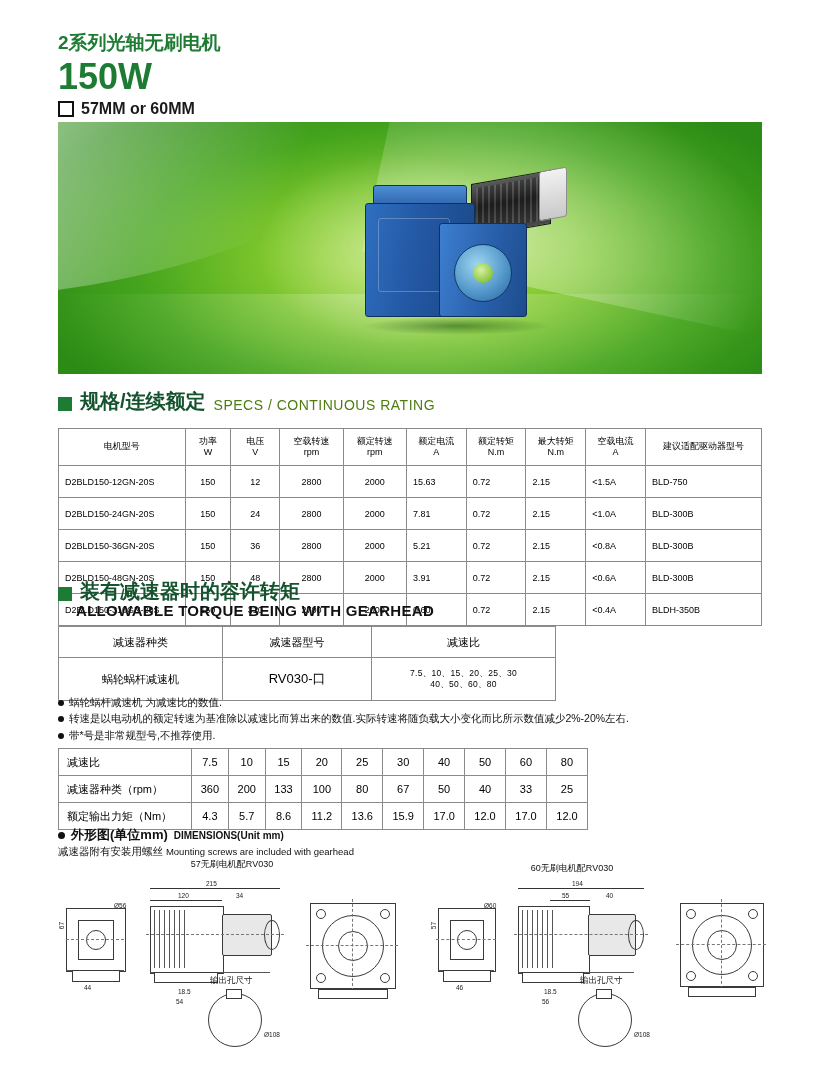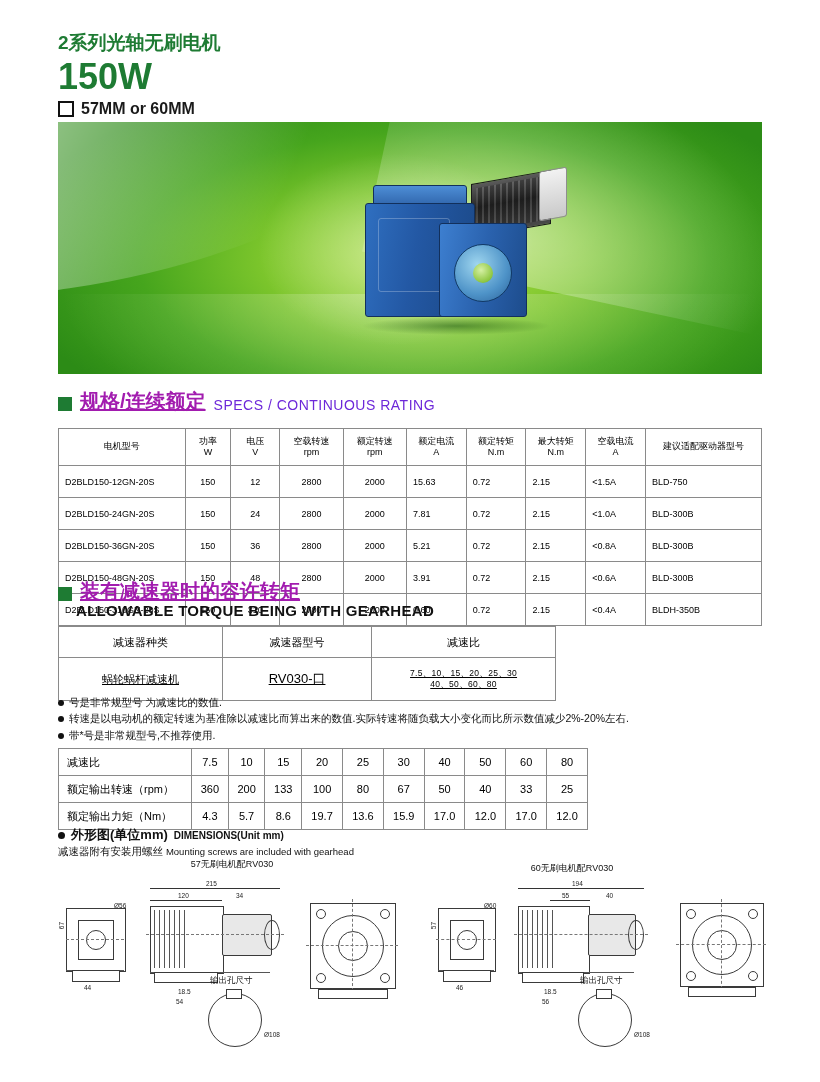--- a/index.html
+++ b/index.html
@@ -96,41 +96,41 @@
     background:linear-gradient(180deg,#f2f2f2,#c9c9c9);border:1px solid #8e8e8e;transform:skewY(-10deg);
   }
   .shadow{
     position:absolute;left:18px;top:150px;width:190px;height:18px;border-radius:50%;
     background:radial-gradient(ellipse at center, rgba(0,60,0,.45), rgba(0,60,0,0) 70%);
   }
 
   
   .sec-head{display:flex;align-items:flex-end;gap:8px;}
   .green-sq{width:14px;height:14px;background:#1e7b33;display:inline-block;margin-bottom:4px;}
-  .sec-cn{font-size:20px;font-weight:bold;color:#a21caf;text-decoration:underline;}
-  .sec-en{font-size:14px;color:#6d28d9;letter-spacing:.5px;padding-bottom:2px;}
+  .sec-cn{font-size:20px;font-weight:bold;color:#14532d;}
+  .sec-en{font-size:14px;color:#4d7c0f;letter-spacing:.5px;padding-bottom:2px;}
 
   #sec1{position:absolute;left:58px;top:388px;}
   #sec2{position:absolute;left:58px;top:578px;}
   .sec2-en{position:absolute;left:76px;top:602px;font-size:15px;font-weight:bold;color:#111;letter-spacing:.3px;}
 
   
   table{border-collapse:collapse;}
   .tbl1{position:absolute;left:58px;top:428px;width:704px;font-size:9px;}
   .tbl1 th,.tbl1 td{border:1px solid #8a8a8a;padding:3px 4px;vertical-align:middle;}
   .tbl1 th{font-weight:normal;text-align:center;line-height:1.25;height:30px;}
   .tbl1 td{height:25px;}
   .tbl1 td.model{padding-left:6px;text-align:left;}
   .tbl1 td.c{text-align:center;}
   .tbl1 td.l{text-align:left;padding-left:6px;}
 
   .tbl2{position:absolute;left:58px;top:626px;width:498px;font-size:11px;}
   .tbl2 th,.tbl2 td{border:1px solid #8a8a8a;padding:4px 22px;text-align:center;}
   .tbl2 th{font-weight:normal;height:22px;}
-  .tbl2 td{height:34px;text-decoration:underline;}
+  .tbl2 td{height:34px;}
   .ratio-cell{font-size:8.5px;line-height:1.35;letter-spacing:.3px;}
 
   .notes{position:absolute;left:58px;top:694px;width:700px;font-size:10.5px;line-height:1.55;color:#111;}
   .notes .bullet{display:inline-block;width:6px;height:6px;border-radius:50%;background:#111;margin-right:5px;vertical-align:middle;}
 
   .tbl3{position:absolute;left:58px;top:748px;width:530px;font-size:11px;}
   .tbl3 th,.tbl3 td{border:1px solid #8a8a8a;text-align:center;height:22px;padding:2px 4px;}
   .tbl3 th{font-weight:normal;}
   .tbl3 td.rowlab,.tbl3 th.rowlab{text-align:left;padding-left:8px;width:120px;}
 
@@ -328,59 +328,59 @@
         <td style="font-size:13px">RV030-口</td>
         <td class="ratio-cell">
           <div>7.5、10、15、20、25、30</div>
           <div>40、50、60、80</div>
         </td>
       </tr>
     </tbody>
   </table>
 
   <div class="notes">
-    <div><span class="bullet"></span><span>号是非常规型号 为减速比的数值.</span></div>
+    <div><span class="bullet"></span><span>蜗轮蜗杆减速机 为减速比的数值.</span></div>
     <div><span class="bullet"></span><span>转速是以电动机的额定转速为基准除以减速比而算出来的数值.实际转速将随负载大小变化而比所示数值减少2%-20%左右.</span></div>
     <div><span class="bullet"></span><span>带*号是非常规型号,不推荐使用.</span></div>
   </div>
 
   <table class="tbl3">
     <tbody>
       <tr>
         <th class="rowlab">减速比</th>
         <td>7.5</td>
         <td>10</td>
         <td>15</td>
         <td>20</td>
         <td>25</td>
         <td>30</td>
         <td>40</td>
         <td>50</td>
         <td>60</td>
         <td>80</td>
       </tr>
       <tr>
-        <th class="rowlab">额定输出转速（rpm）</th>
+        <th class="rowlab">减速器种类（rpm）</th>
         <td>360</td>
         <td>200</td>
         <td>133</td>
         <td>100</td>
         <td>80</td>
         <td>67</td>
         <td>50</td>
         <td>40</td>
         <td>33</td>
         <td>25</td>
       </tr>
       <tr>
         <th class="rowlab">额定输出力矩（Nm）</th>
         <td>4.3</td>
         <td>5.7</td>
         <td>8.6</td>
-        <td>19.7</td>
+        <td>11.2</td>
         <td>13.6</td>
         <td>15.9</td>
         <td>17.0</td>
         <td>12.0</td>
         <td>17.0</td>
         <td>12.0</td>
       </tr>
     </tbody>
   </table>
 

